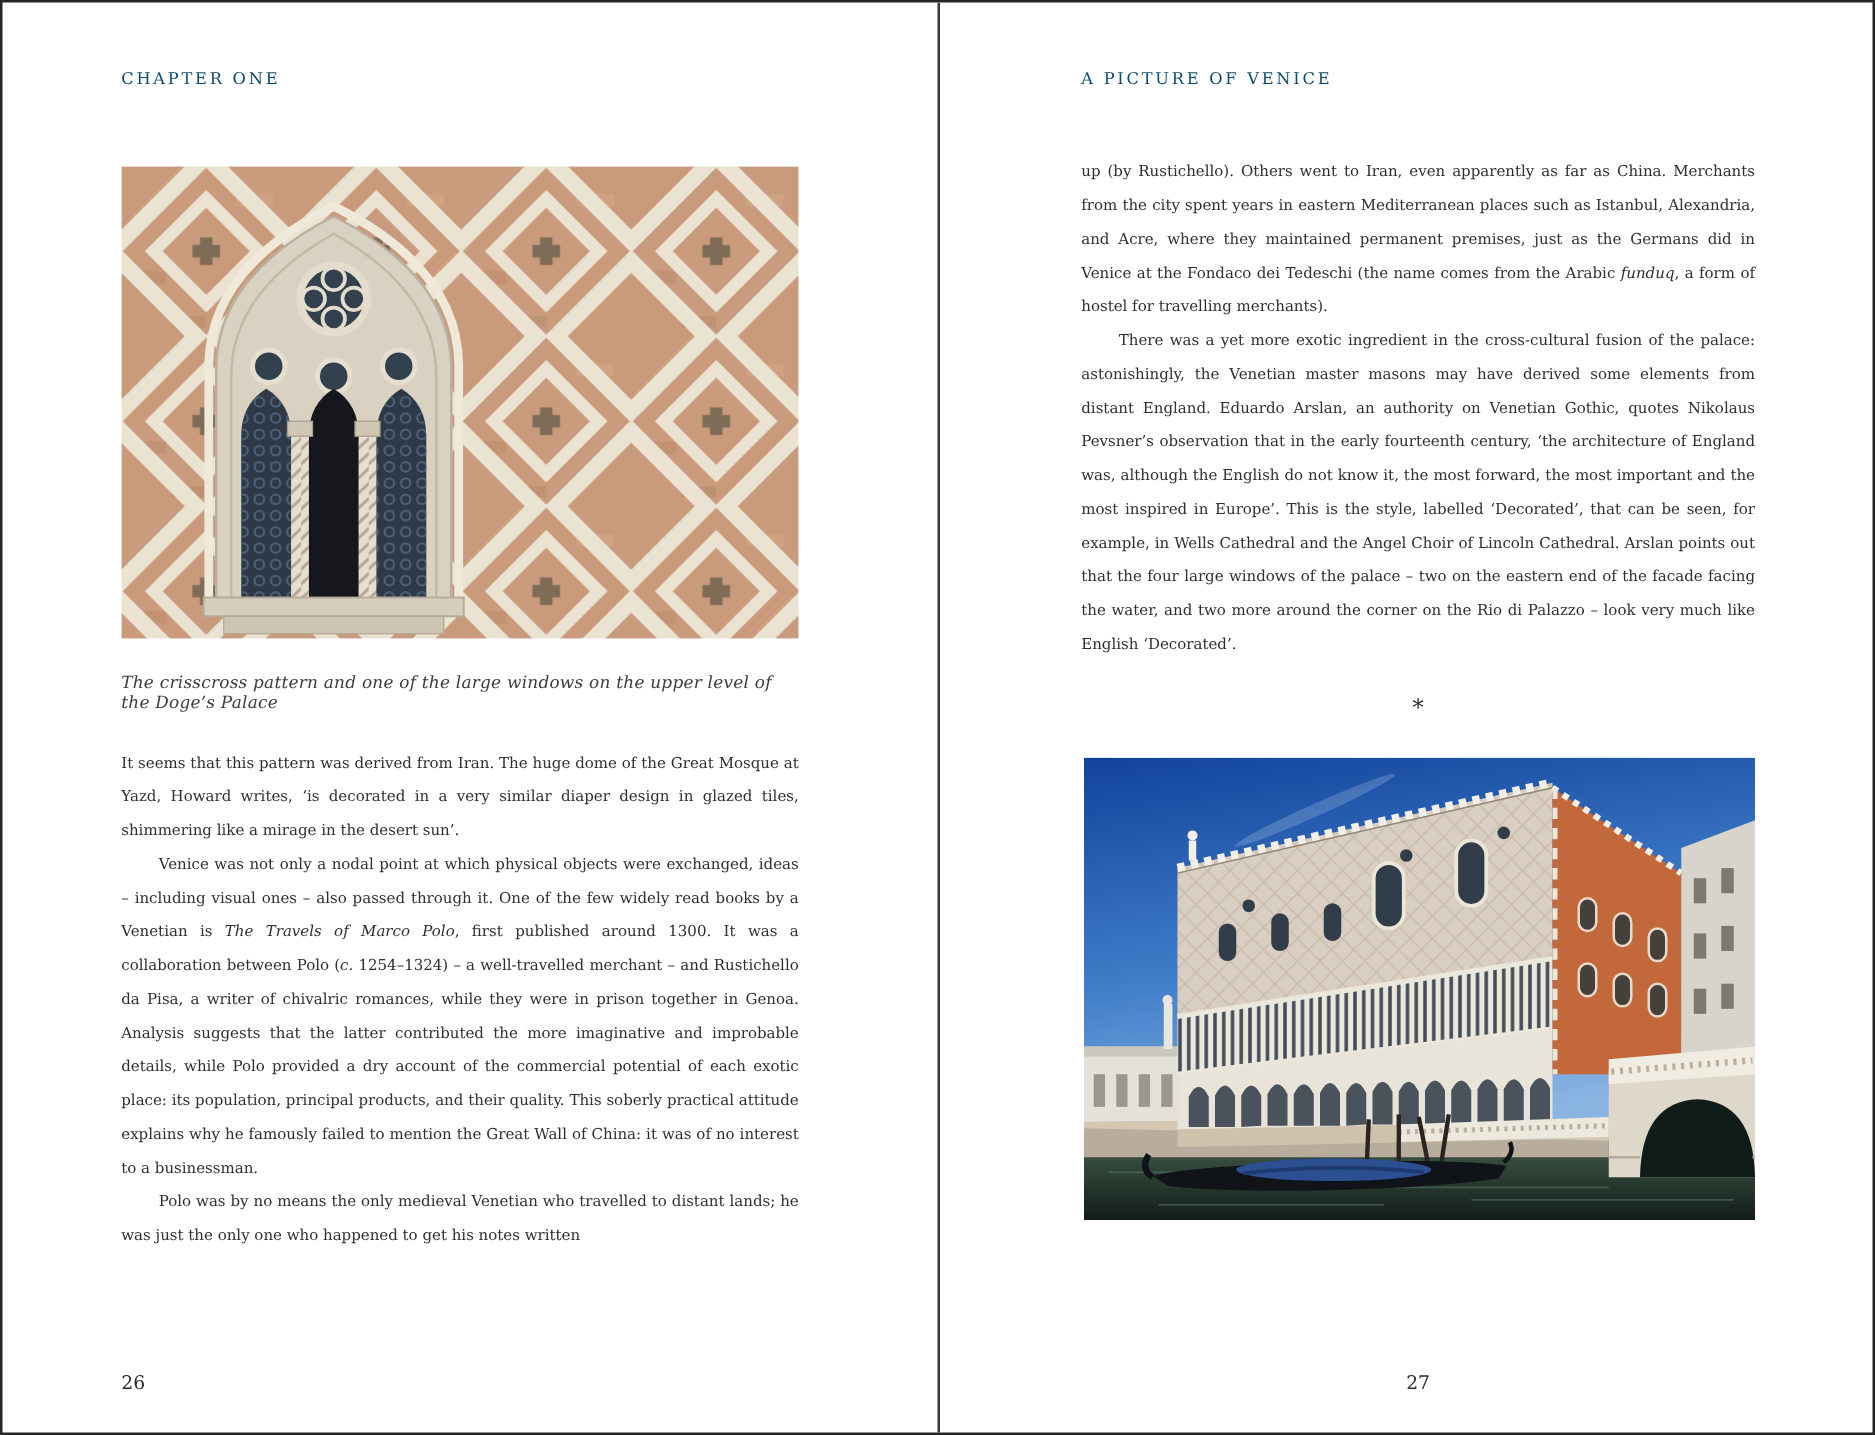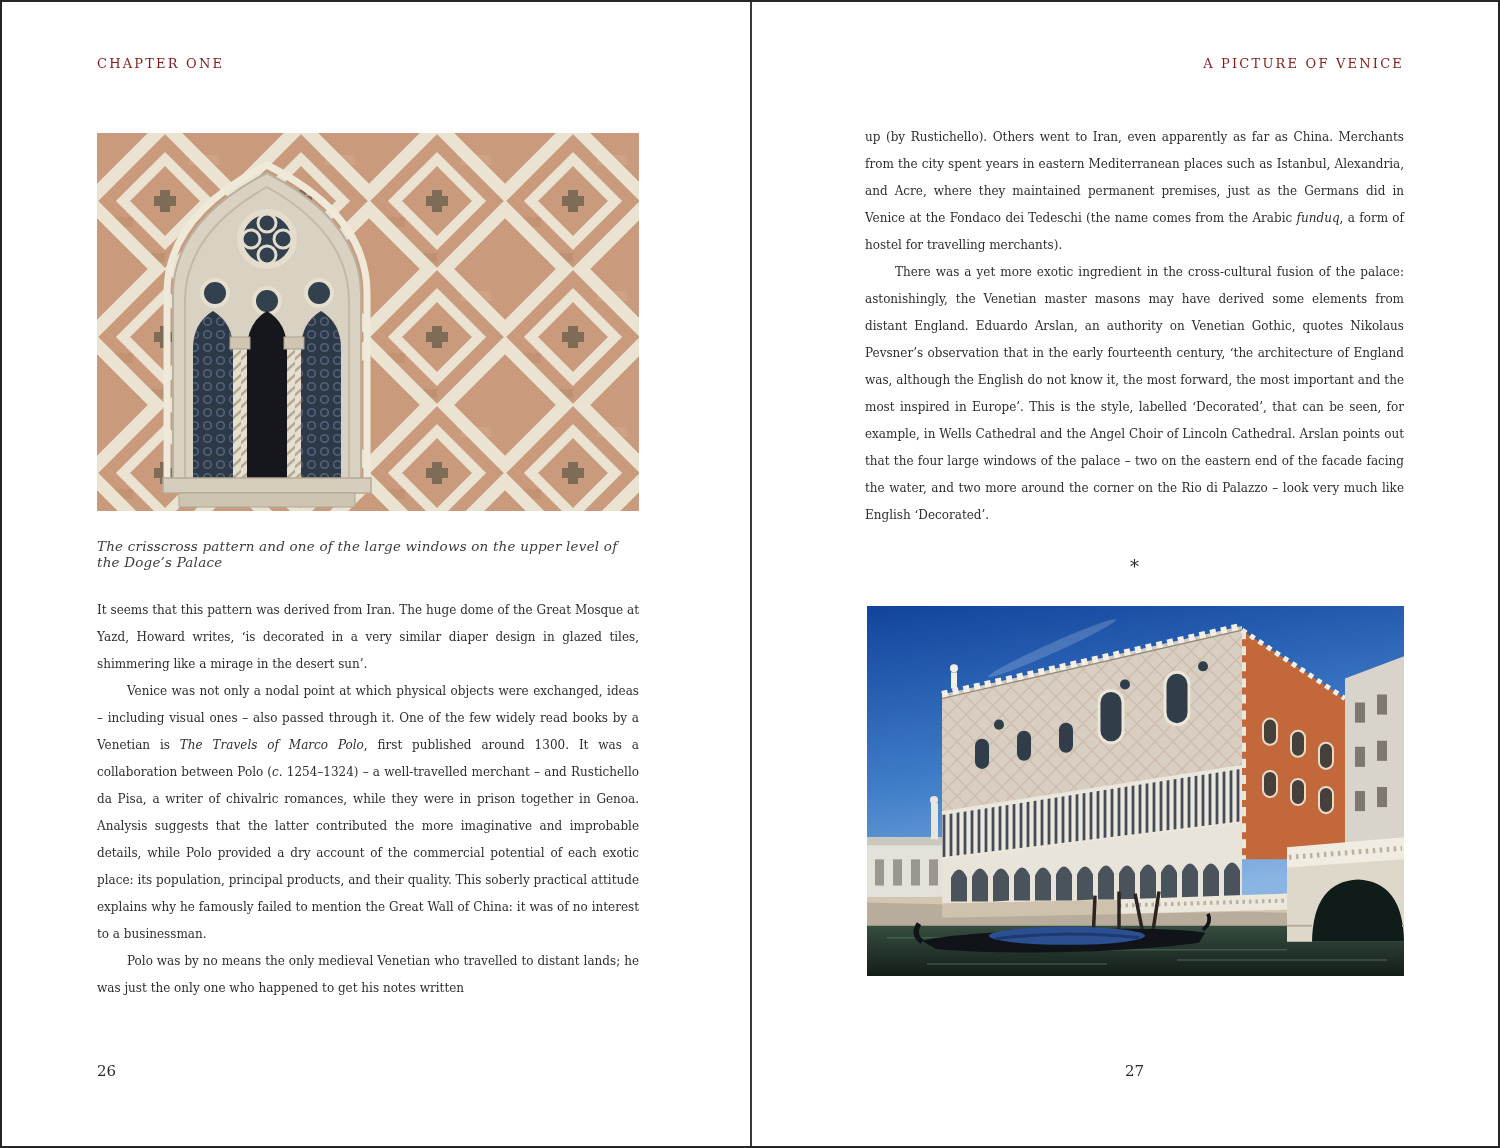--- a/index.html
+++ b/index.html
@@ -4,40 +4,40 @@
 <style>
   html,body{margin:0;padding:0;background:#e9e9e9;}
   #spread{
     position:relative;width:1500px;height:1148px;margin:0 auto;
     background:#ffffff;border:2px solid #262626;box-sizing:border-box;
     font-family:"DejaVu Serif","Liberation Serif",serif;color:#2e2e2e;
     overflow:hidden;
   }
   .gutter{position:absolute;left:748px;top:0;width:2px;height:1148px;background:#3a3a3a;}
   .abs{position:absolute;}
-  .running-header{font-size:13px;letter-spacing:2.2px;color:#7f1d1d;}
+  .running-header{font-size:13px;letter-spacing:2.2px;color:#0c4a6e;}
   .body-text{font-size:12px;line-height:27px;text-align:justify;}
   .body-para{margin:0;}
   .body-para.indent{text-indent:30px;}
   .it{font-style:italic;}
   .caption{font-style:italic;font-size:13.5px;color:#3c3c3c;letter-spacing:0.2px;}
-  .page-number{font-size:15px;color:#2b2b2b;}
+  .page-number{font-size:15px;color:#2b2b2b;margin-top:35px;}
   .separator{font-size:18px;color:#2b2b2b;}
   .figure{overflow:hidden;}
   .figure svg{display:block;width:100%;height:100%;}
 
   
   .lp-header{left:95px;top:54px;}
   .fig1{left:95px;top:131px;width:542px;height:378px;}
   .cap1{left:95px;top:536px;width:542px;text-align:left;}
   .lp-body{left:95px;top:595px;width:542px;}
   .lp-num{left:95px;top:1060px;}
 
   
-  .rp-header{left:863px;top:54px;width:539px;text-align:right;}
+  .rp-header{left:863px;top:54px;width:539px;}
   .rp-body{left:863px;top:122px;width:539px;}
   .sep{left:863px;top:554px;width:539px;text-align:center;}
   .fig2{left:865px;top:604px;width:537px;height:370px;}
   .cap2{left:863px;top:990px;width:539px;text-align:center;}
   .rp-num{left:863px;top:1060px;width:539px;text-align:center;}
 </style>
 </head>
 <body>
 
 <div id="spread">

